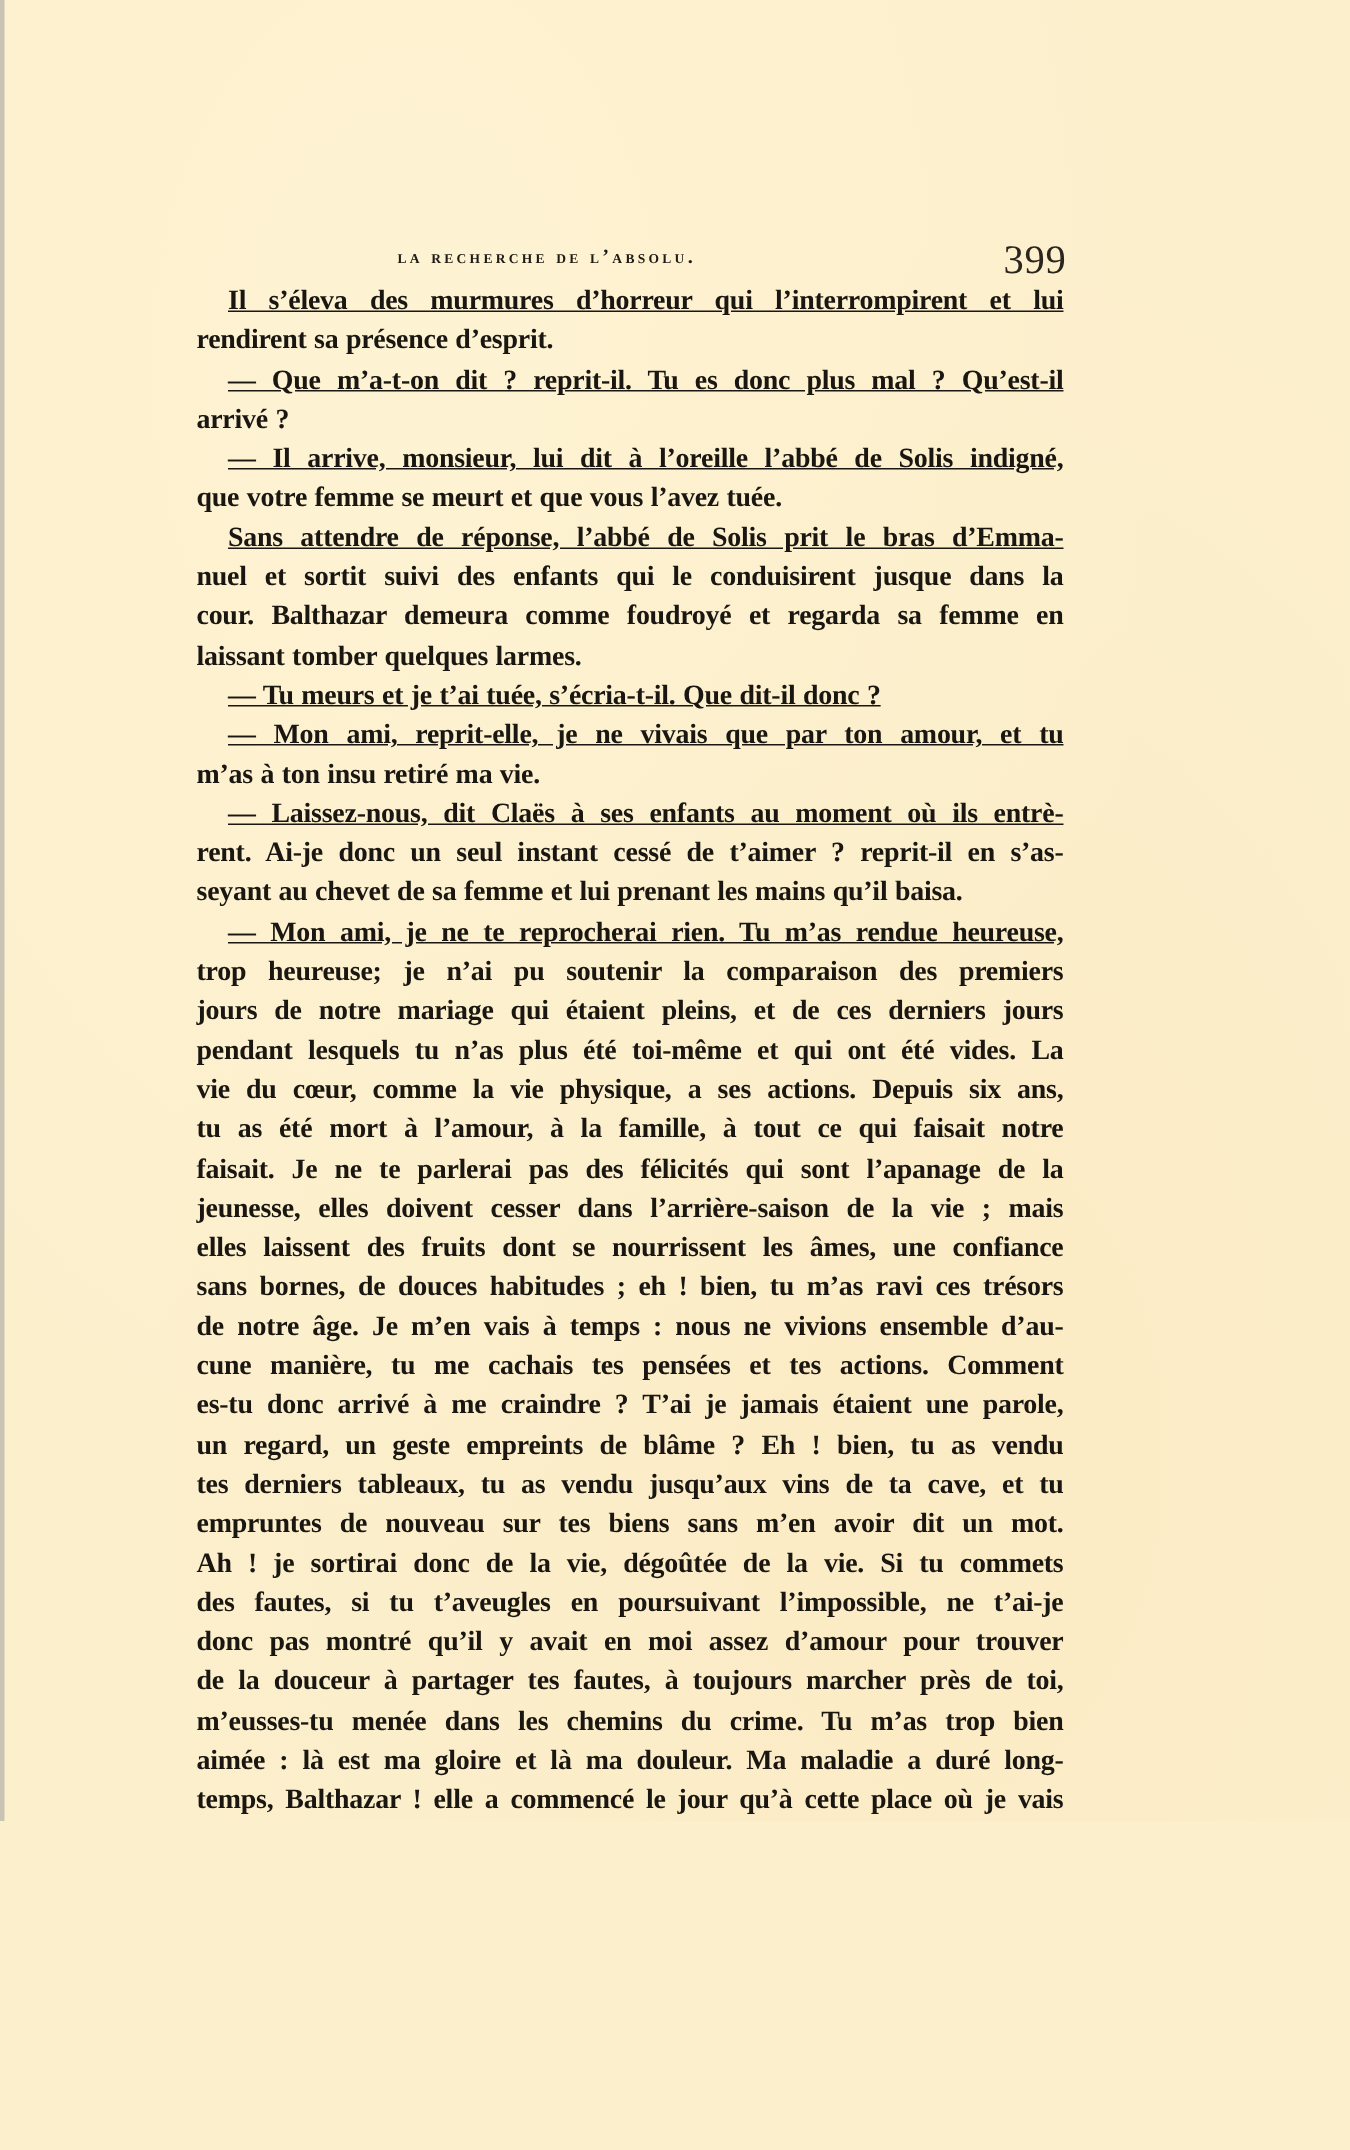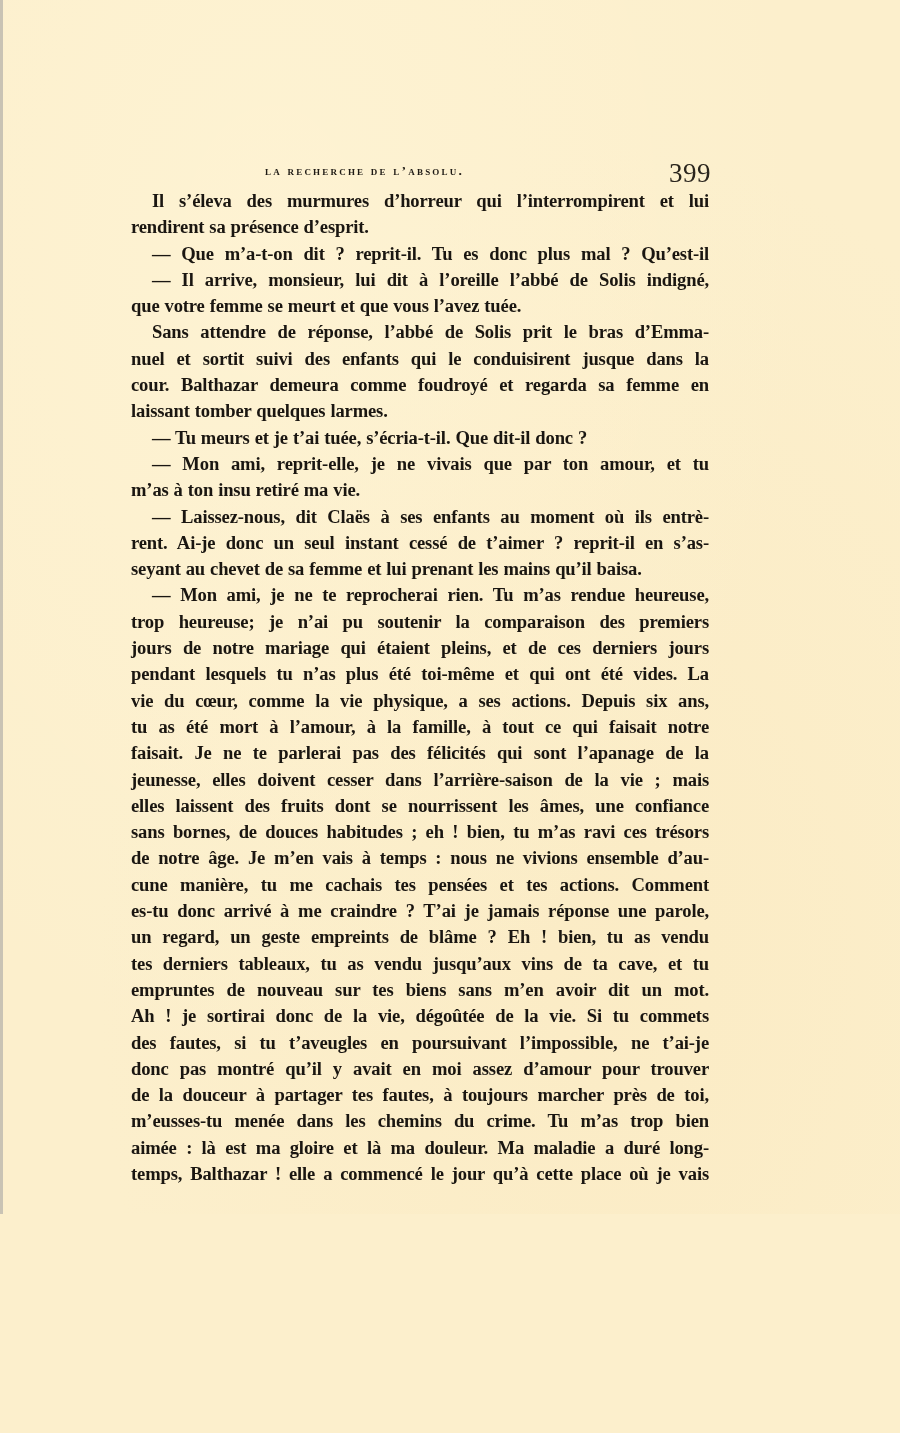--- a/index.html
+++ b/index.html
@@ -73,20 +73,21 @@
       text-align: justify;
       text-align-last: justify;
       white-space: nowrap;
       height: 26.3px;
     }
     .line.last {
       text-align-last: left;
     }
     .para .line:first-child {
       padding-left: 21px;
+      text-decoration: underline;
     }
     .para .line {
       text-indent: 0;
     }
   </style>
 </head>
 <body>
 
 <div class="page">
 
@@ -97,20 +98,21 @@
 
   <div class="text-block">
 
     <p class="para">
       <span class="line">Il s’éleva des murmures d’horreur qui l’interrompirent et lui</span>
       <span class="line last">rendirent sa présence d’esprit.</span>
     </p>
 
     <p class="para">
       <span class="line">— Que m’a-t-on dit ? reprit-il. Tu es donc plus mal ? Qu’est-il</span>
+      <span class="line last">arrivé ?</span>
     </p>
 
     <p class="para">
       <span class="line">— Il arrive, monsieur, lui dit à l’oreille l’abbé de Solis indigné,</span>
       <span class="line last">que votre femme se meurt et que vous l’avez tuée.</span>
     </p>
 
     <p class="para">
       <span class="line">Sans attendre de réponse, l’abbé de Solis prit le bras d’Emma-</span>
       <span class="line">nuel et sortit suivi des enfants qui le conduisirent jusque dans la</span>
@@ -139,21 +141,21 @@
       <span class="line">jours de notre mariage qui étaient pleins, et de ces derniers jours</span>
       <span class="line">pendant lesquels tu n’as plus été toi-même et qui ont été vides. La</span>
       <span class="line">vie du cœur, comme la vie physique, a ses actions. Depuis six ans,</span>
       <span class="line">tu as été mort à l’amour, à la famille, à tout ce qui faisait notre</span>
       <span class="line">faisait. Je ne te parlerai pas des félicités qui sont l’apanage de la</span>
       <span class="line">jeunesse, elles doivent cesser dans l’arrière-saison de la vie ; mais</span>
       <span class="line">elles laissent des fruits dont se nourrissent les âmes, une confiance</span>
       <span class="line">sans bornes, de douces habitudes ; eh ! bien, tu m’as ravi ces trésors</span>
       <span class="line">de notre âge. Je m’en vais à temps : nous ne vivions ensemble d’au-</span>
       <span class="line">cune manière, tu me cachais tes pensées et tes actions. Comment</span>
-      <span class="line">es-tu donc arrivé à me craindre ? T’ai je jamais réponse une parole,</span>
+      <span class="line">es-tu donc arrivé à me craindre ? T’ai je jamais étaient une parole,</span>
       <span class="line">un regard, un geste empreints de blâme ? Eh ! bien, tu as vendu</span>
       <span class="line">tes derniers tableaux, tu as vendu jusqu’aux vins de ta cave, et tu</span>
       <span class="line">empruntes de nouveau sur tes biens sans m’en avoir dit un mot.</span>
       <span class="line">Ah ! je sortirai donc de la vie, dégoûtée de la vie. Si tu commets</span>
       <span class="line">des fautes, si tu t’aveugles en poursuivant l’impossible, ne t’ai-je</span>
       <span class="line">donc pas montré qu’il y avait en moi assez d’amour pour trouver</span>
       <span class="line">de la douceur à partager tes fautes, à toujours marcher près de toi,</span>
       <span class="line">m’eusses-tu menée dans les chemins du crime. Tu m’as trop bien</span>
       <span class="line">aimée : là est ma gloire et là ma douleur. Ma maladie a duré long-</span>
       <span class="line">temps, Balthazar ! elle a commencé le jour qu’à cette place où je vais</span>

